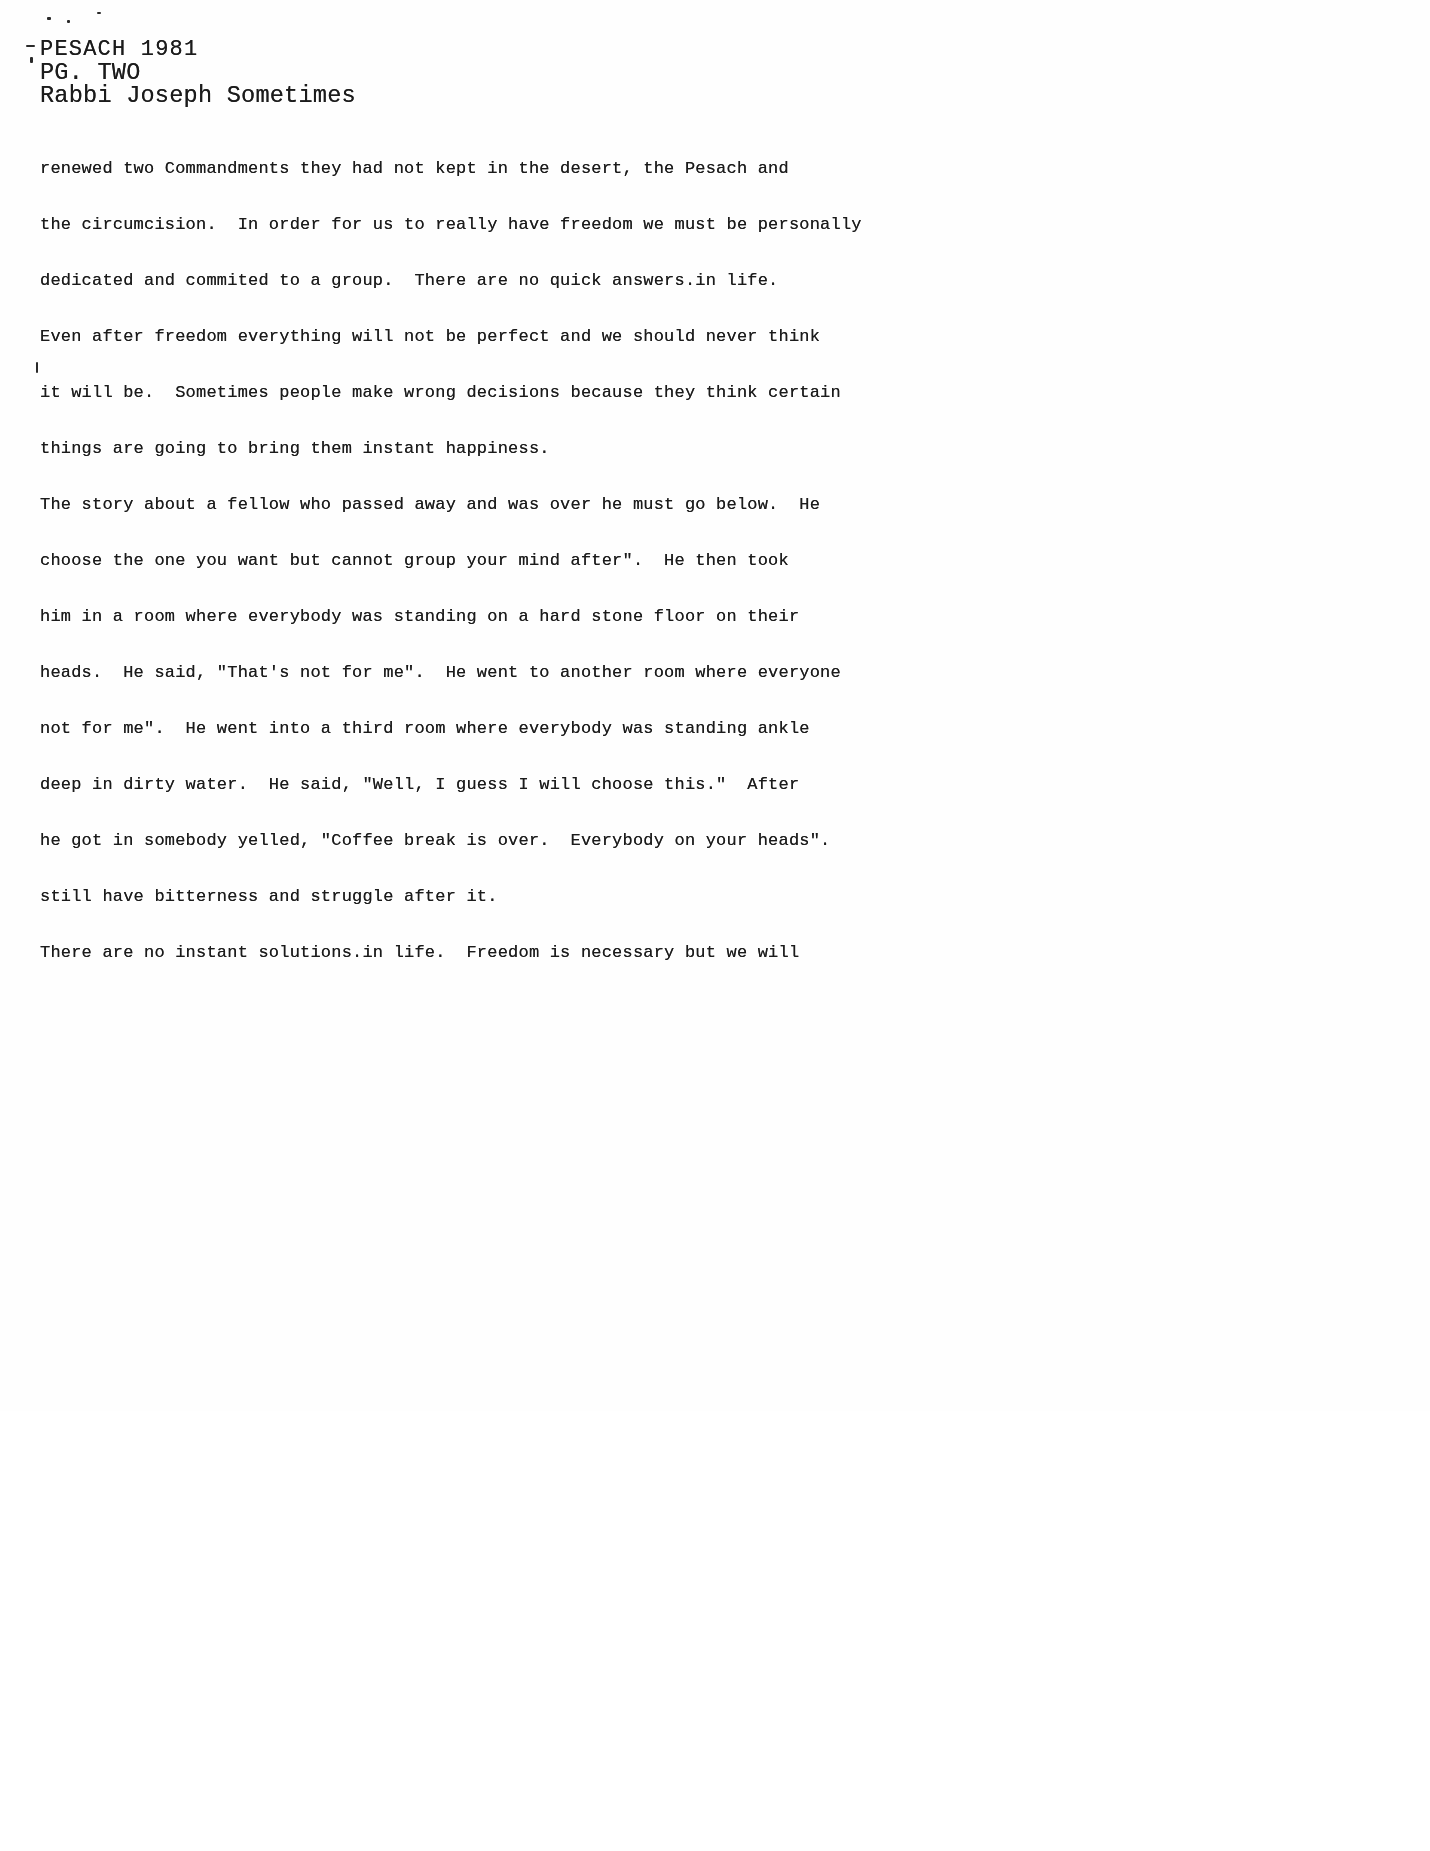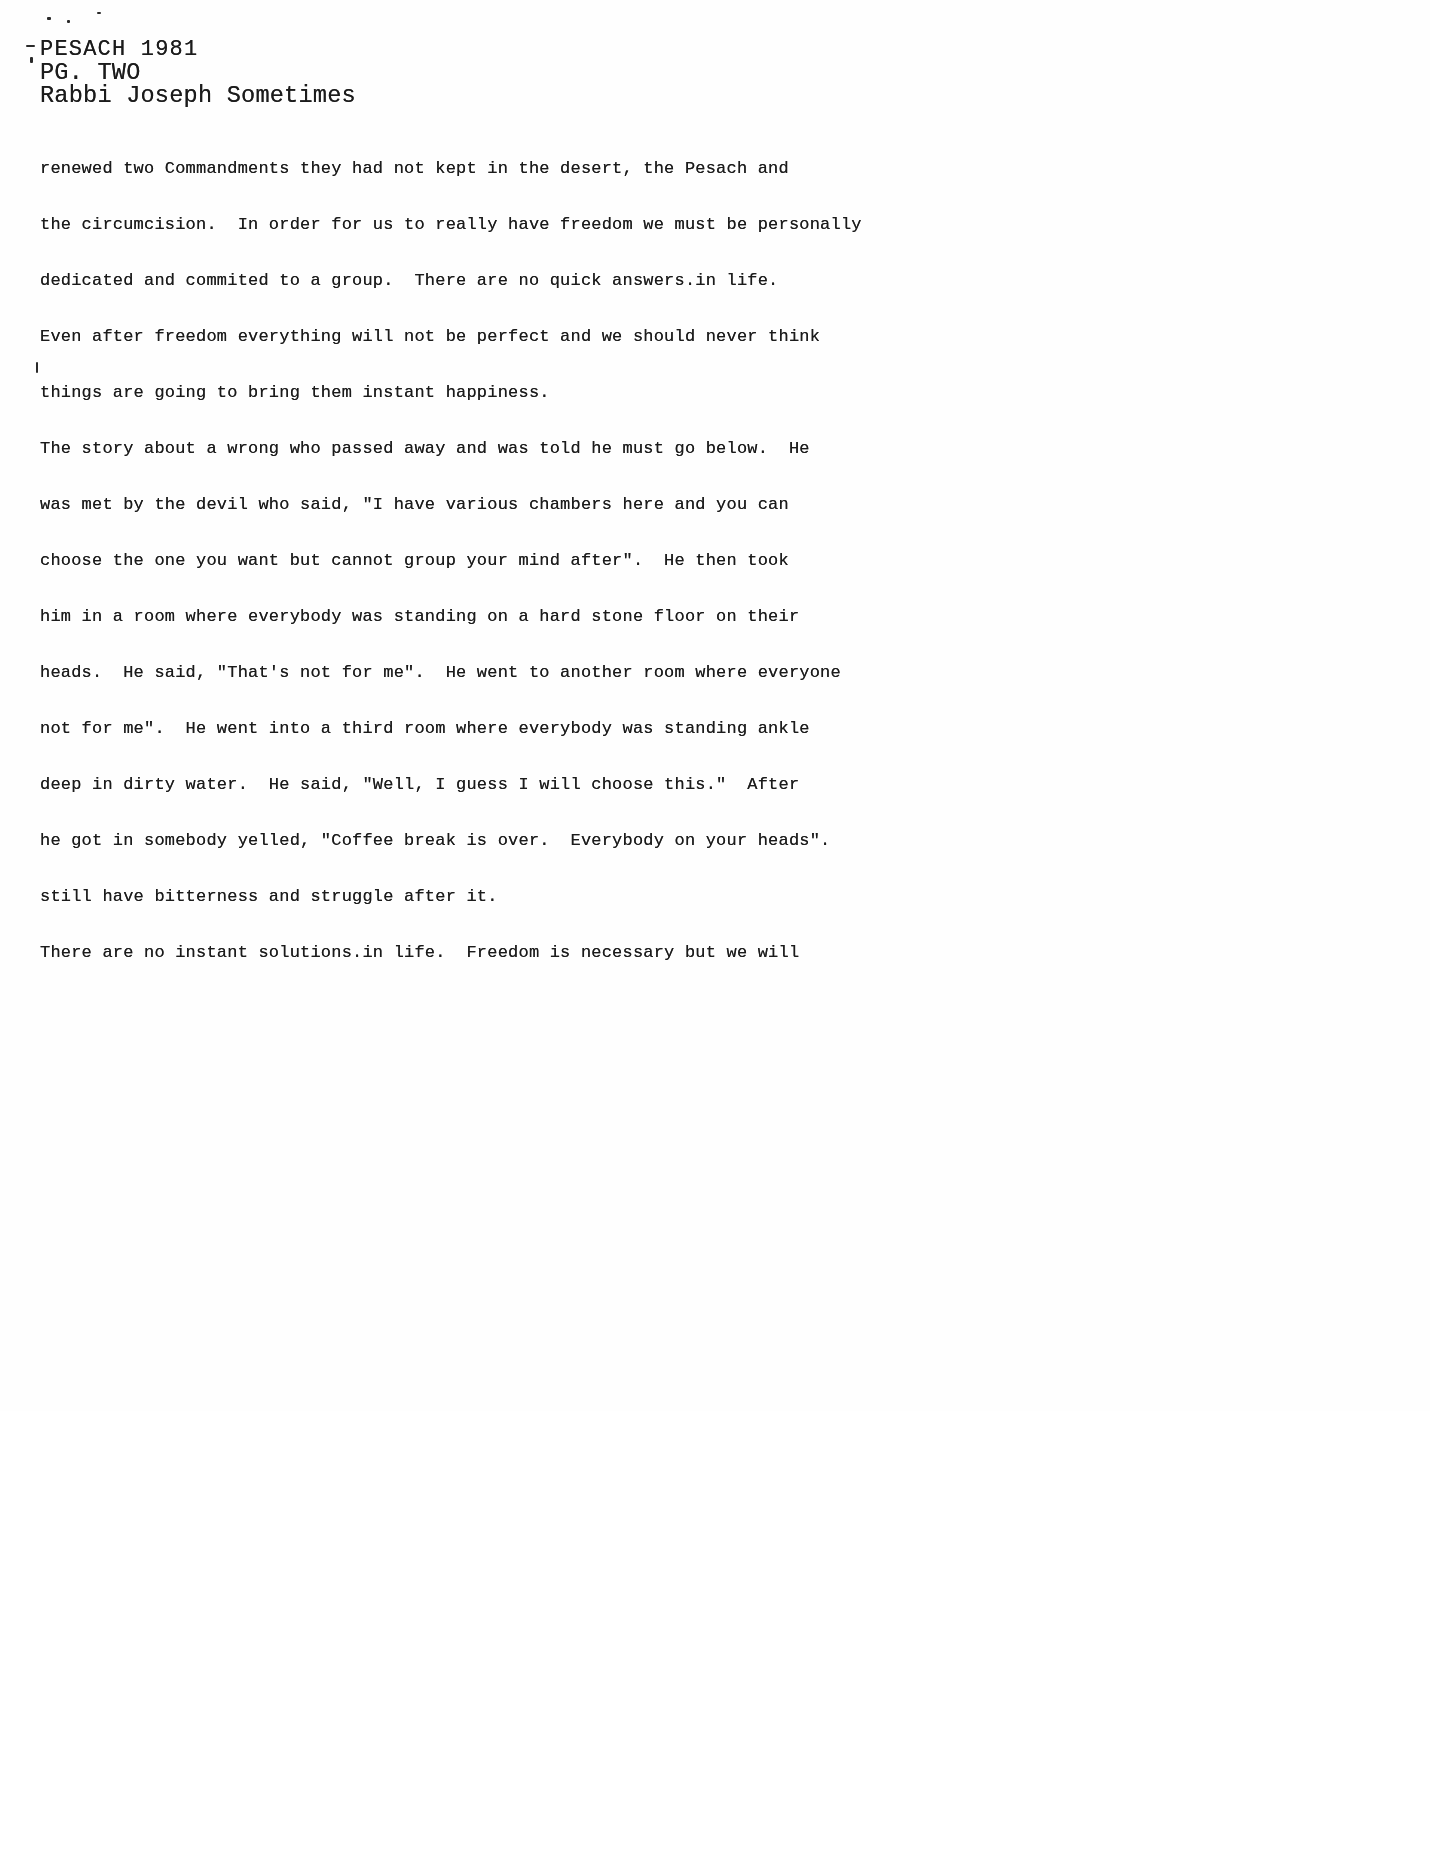--- a/index.html
+++ b/index.html
@@ -75,23 +75,23 @@
     <div class="header-line caps">PESACH 1981</div>
     <div class="header-line">PG. TWO</div>
     <div class="header-line">Rabbi Joseph Sometimes</div>
   </div>
 
   <div class="body-text">
     <div class="text-line">renewed two Commandments they had not kept in the desert, the Pesach and</div>
     <div class="text-line">the circumcision.  In order for us to really have freedom we must be personally</div>
     <div class="text-line">dedicated and commited to a group.  There are no quick answers.in life.</div>
     <div class="text-line">Even after freedom everything will not be perfect and we should never think</div>
+    <div class="text-line">it will be.  Sometimes people make wrong decisions because they think certain</div>
     <div class="text-line">things are going to bring them instant happiness.</div>
-    <div class="text-line">The story about a wrong who passed away and was told he must go below.  He</div>
-    <div class="text-line">was met by the devil who said, "I have various chambers here and you can</div>
+    <div class="text-line">The story about a fellow who passed away and was over he must go below.  He</div>
     <div class="text-line">choose the one you want but cannot group your mind after".  He then took</div>
     <div class="text-line">him in a room where everybody was standing on a hard stone floor on their</div>
     <div class="text-line">heads.  He said, "That's not for me".  He went to another room where everyone</div>
     <div class="text-line">not for me".  He went into a third room where everybody was standing ankle</div>
     <div class="text-line">deep in dirty water.  He said, "Well, I guess I will choose this."  After</div>
     <div class="text-line">he got in somebody yelled, "Coffee break is over.  Everybody on your heads".</div>
     <div class="text-line">still have bitterness and struggle after it.</div>
     <div class="text-line">There are no instant solutions.in life.  Freedom is necessary but we will</div>
   </div>
 

